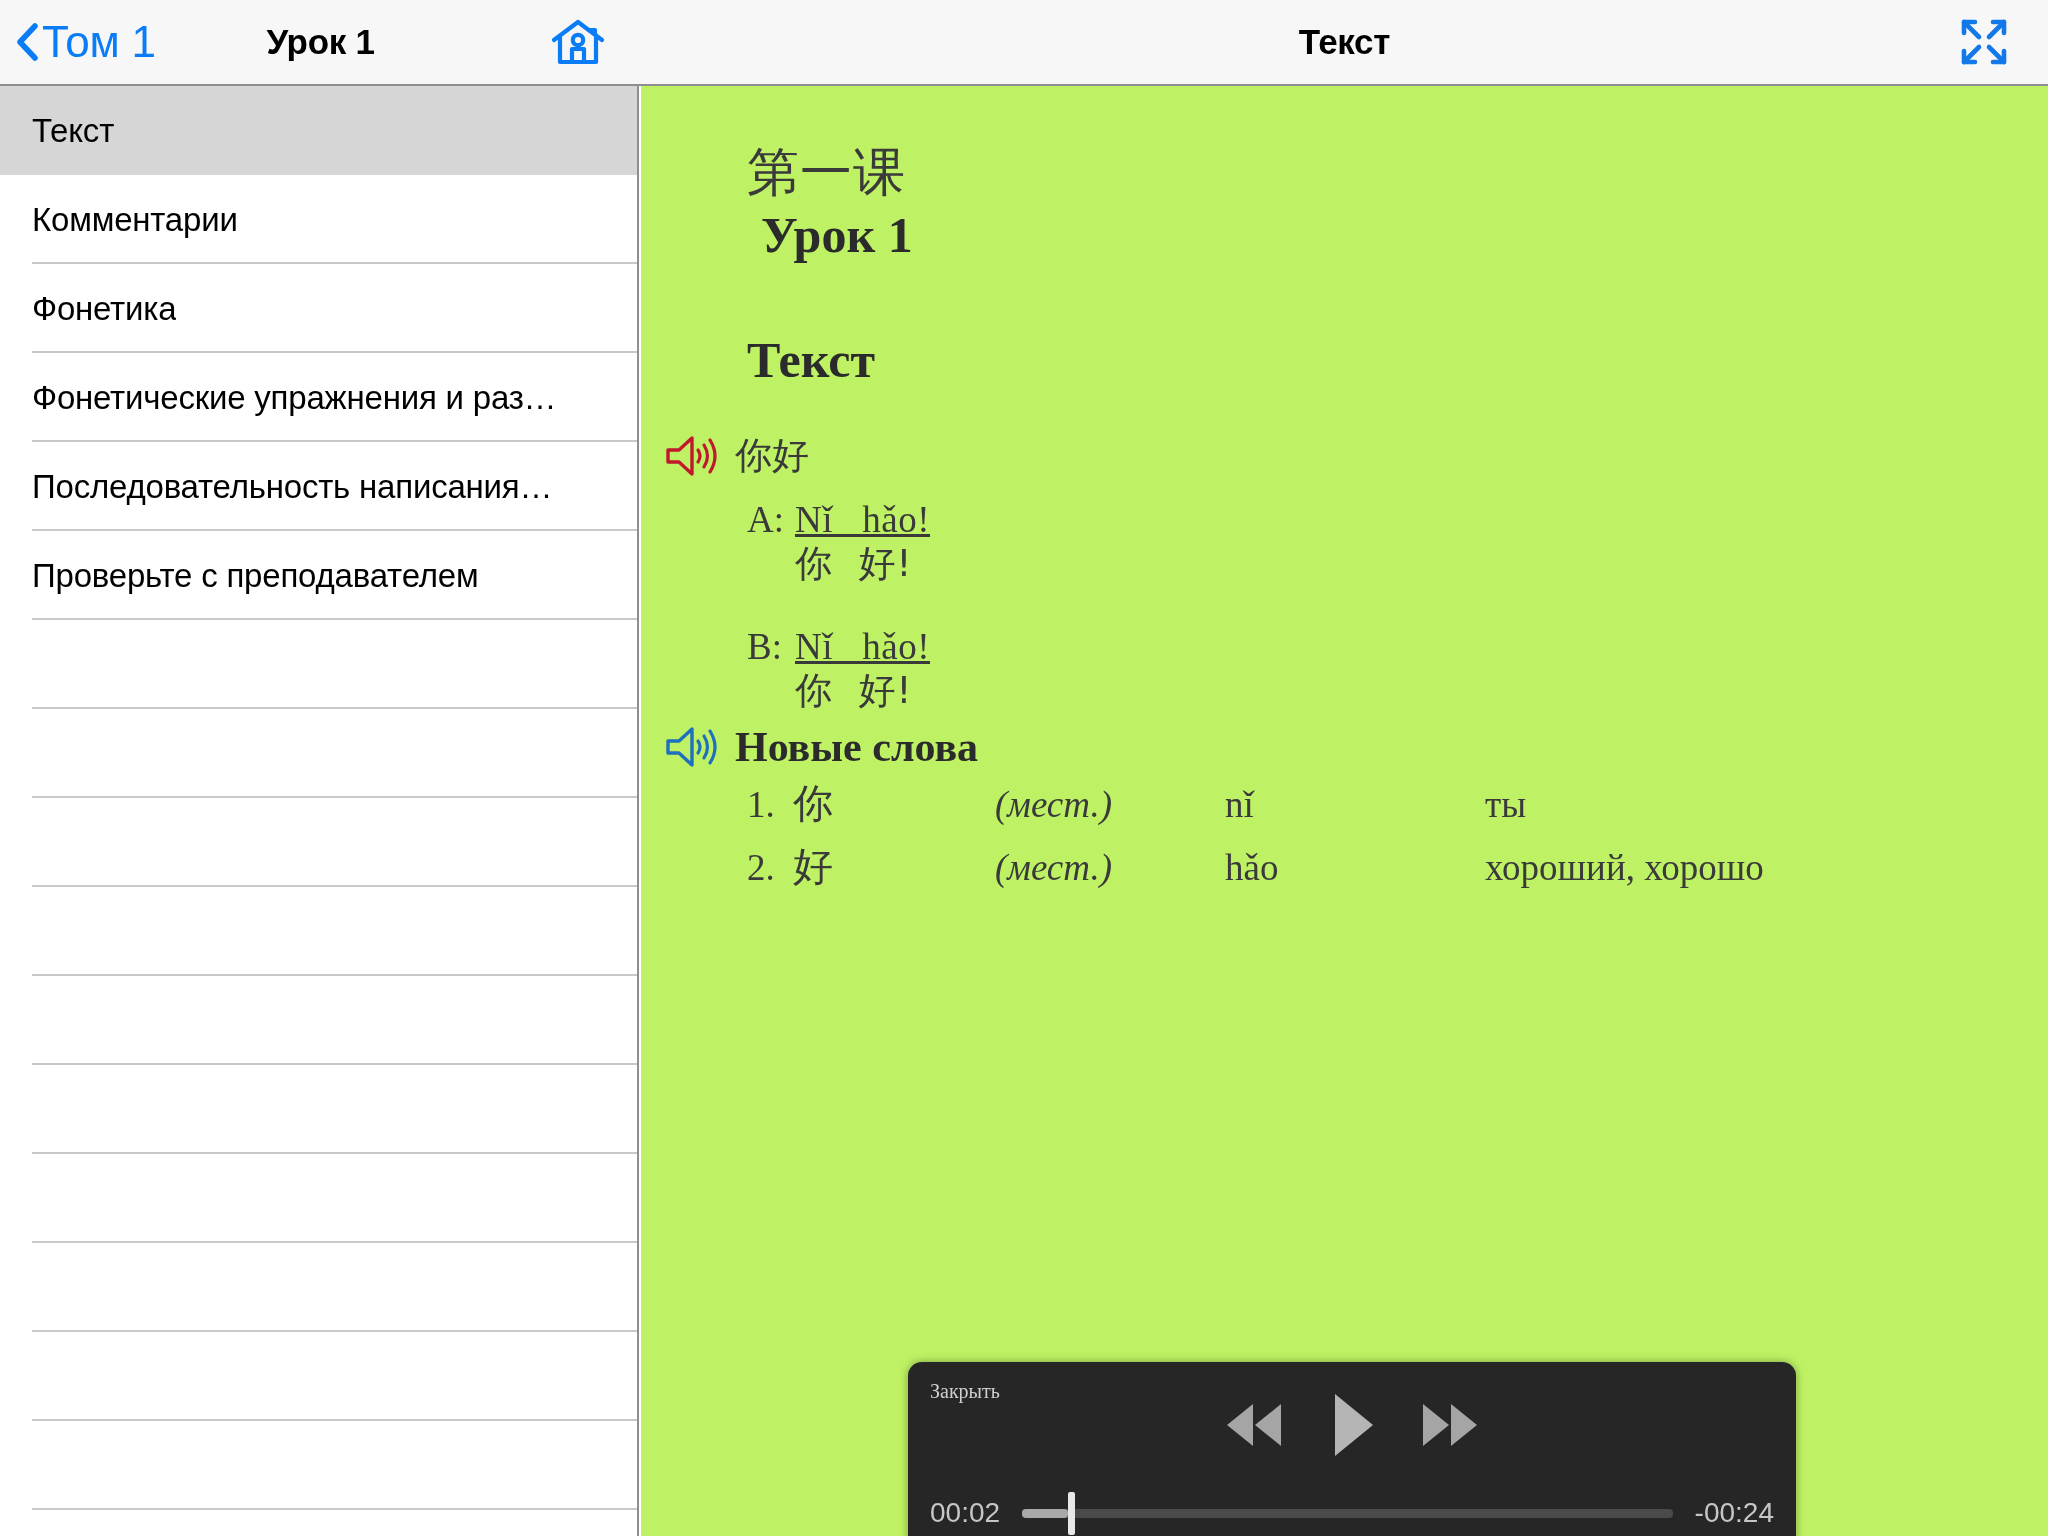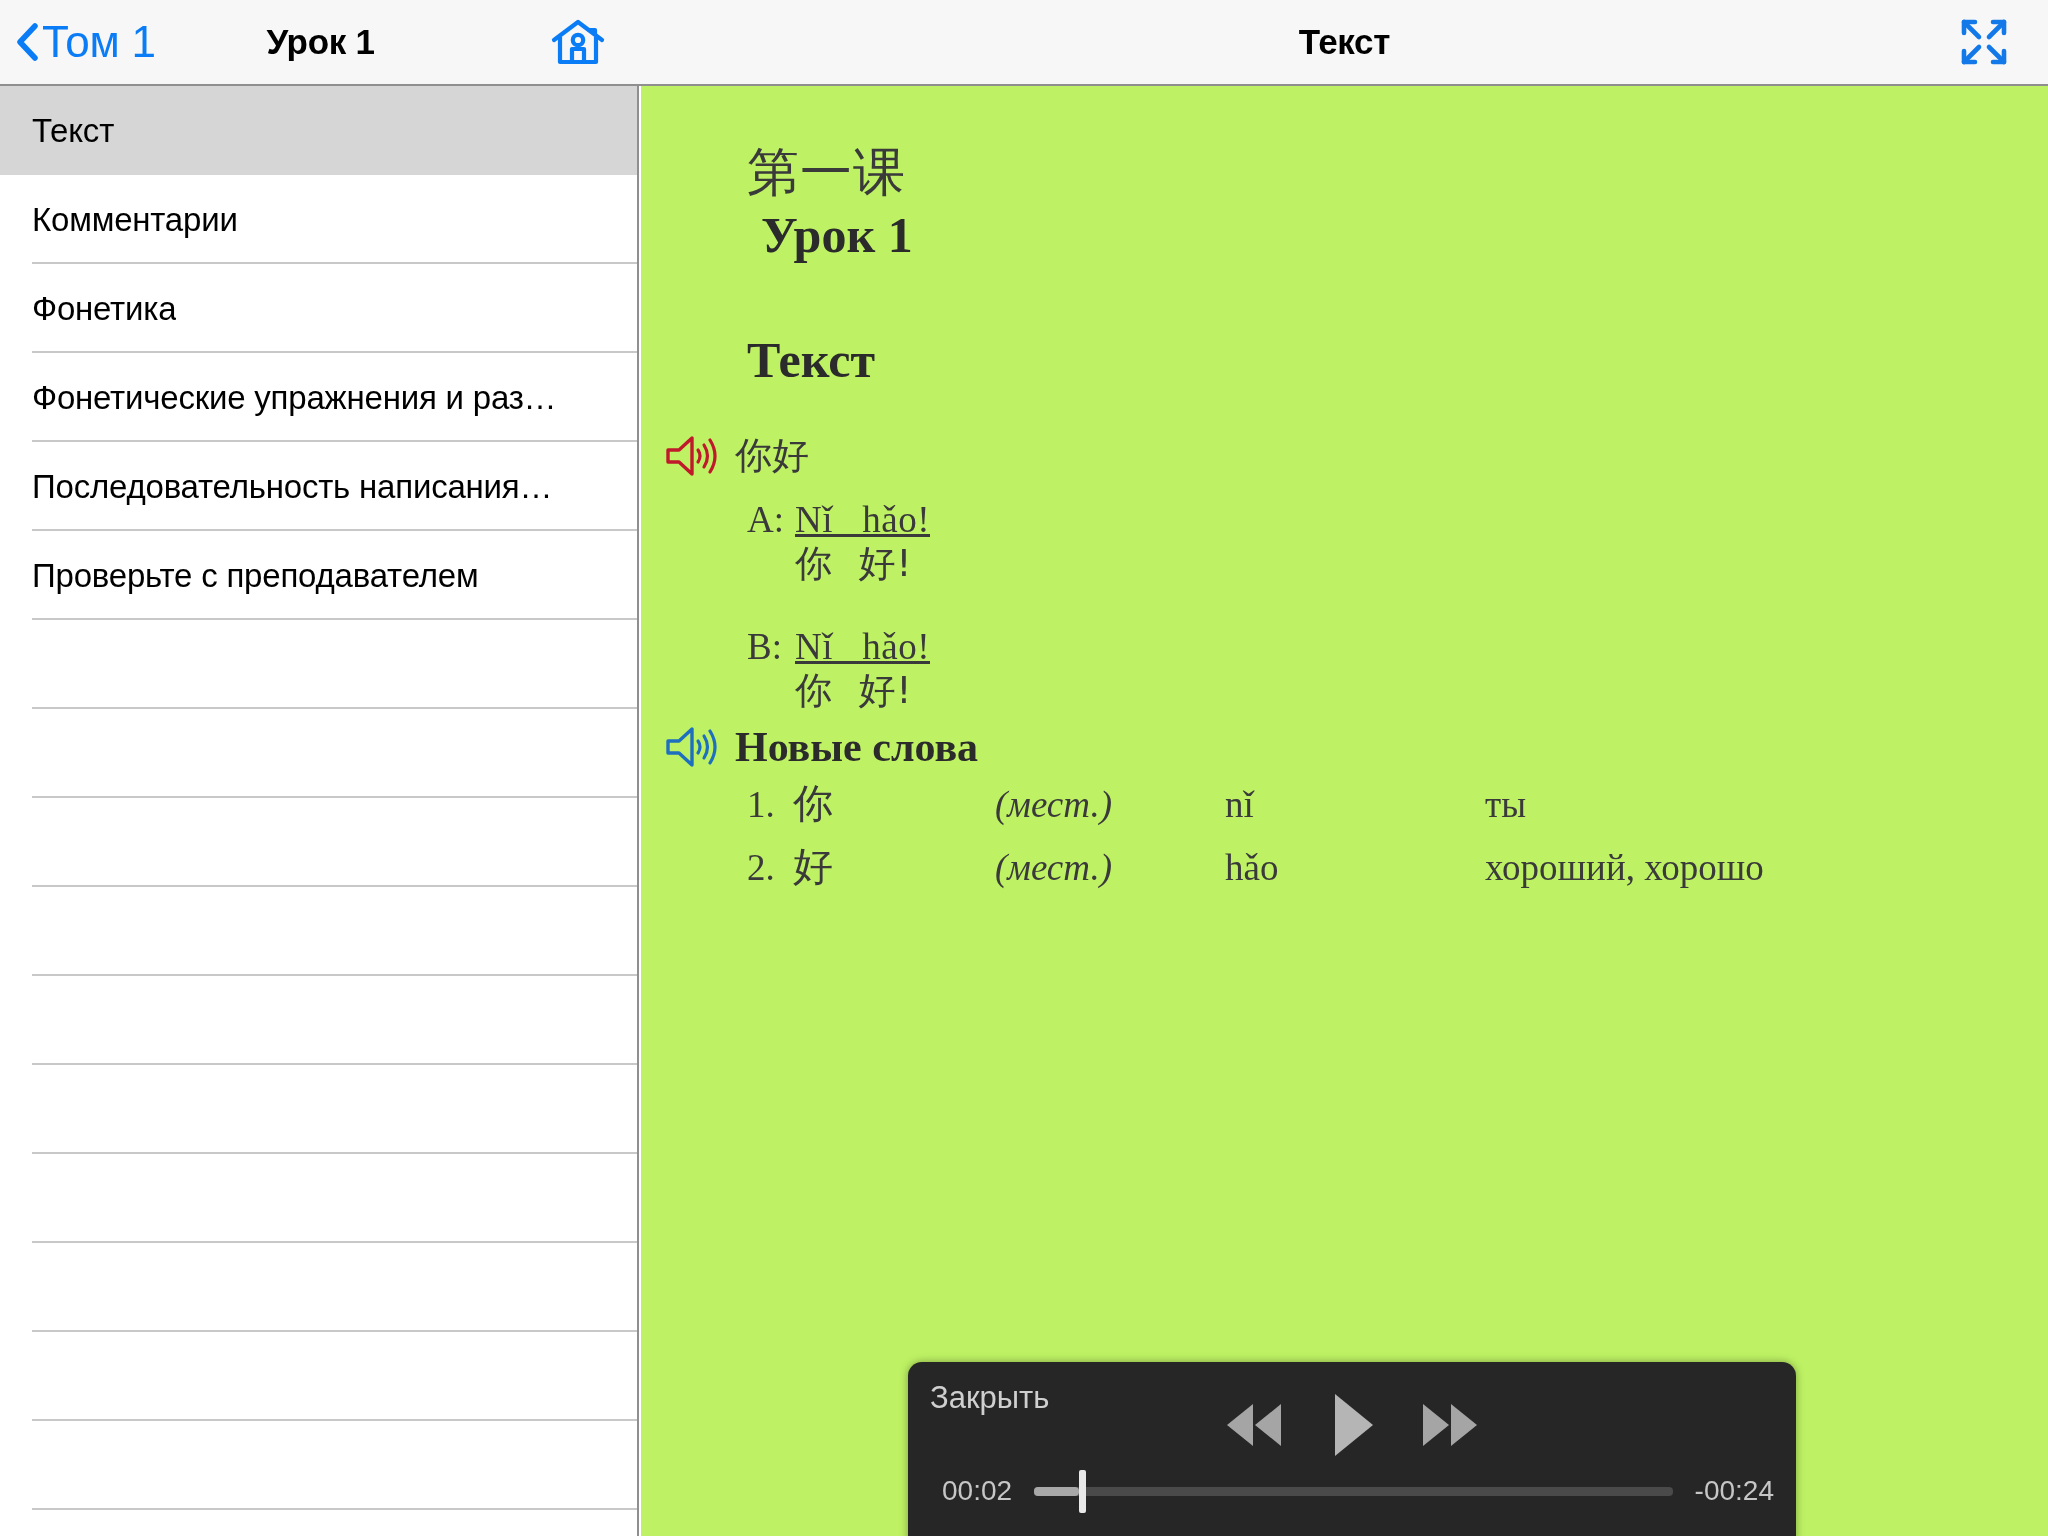--- a/index.html
+++ b/index.html
@@ -260,22 +260,22 @@
     height: 196px;
     background: #262626;
     border-radius: 14px;
     box-shadow: 0 0 9px rgba(0,0,0,0.35);
     overflow: hidden;
   }
   .player-close {
     position: absolute;
     left: 22px;
     top: 18px;
-    font-family: Liberation Sans, sans-serif;
-    font-size: 31px;
+    font-family: Liberation Serif, serif;
+    font-size: 20px;
     color: #cfcfcf;
     cursor: pointer;
   }
   .transport {
     position: absolute;
     left: 0;
     right: 0;
     top: 28px;
     display: flex;
     align-items: center;
@@ -283,25 +283,24 @@
     gap: 40px;
   }
   .tbtn {
     display: block;
     cursor: pointer;
   }
   .progress-row {
     position: absolute;
     left: 22px;
     right: 22px;
-    top: 113px;
+    top: 135px;
     display: flex;
     align-items: center;
     gap: 22px;
-    margin-left: 12px;
   }
   .time {
     font-family: "Liberation Sans", sans-serif;
     font-size: 28px;
     color: #c6c6c6;
     white-space: nowrap;
   }
   .track {
     position: relative;
     flex: 1;

